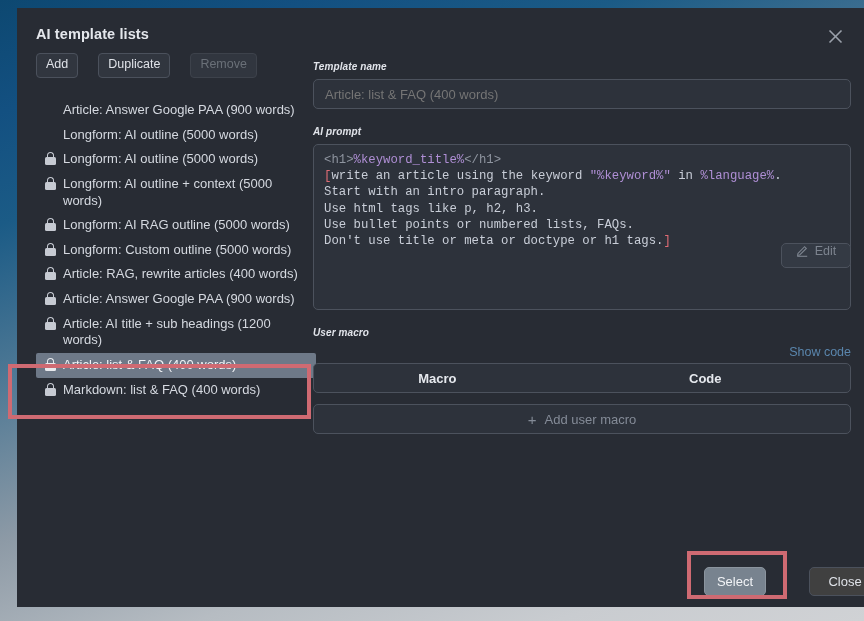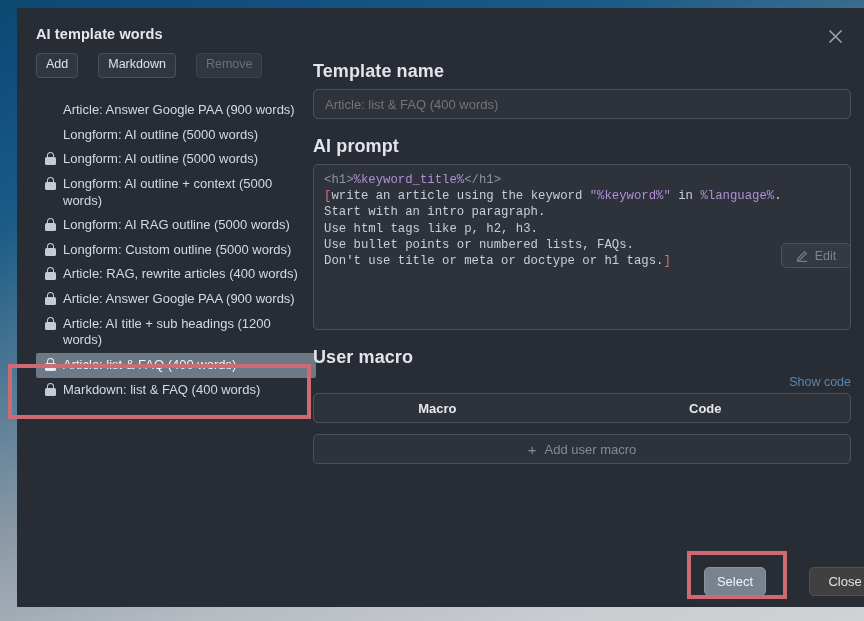--- a/index.html
+++ b/index.html
@@ -114,25 +114,26 @@
   .tpl-item.selected .lock .body { background: #e8eaee; }
   .tpl-item .nolock { flex: 0 0 auto; width: 11px; }
 
   
   .right-col {
     position: absolute;
     left: 296px; top: 53px;
     width: 538px;
   }
   .field-label {
-    font-size: 18px;
+    font-size: 10px;
     font-weight: bold;
     color: #e1e4ea;
     margin-bottom: 7px;
     letter-spacing: .1px;
+    font-style: italic;
   }
   .text-input {
     width: 538px; height: 30px;
     background: #2d323b;
     border: 1px solid #4c525d;
     border-radius: 5px;
     color: #868d99;
     font-size: 13px;
     padding: 0 11px;
     font-family: "Liberation Sans", sans-serif;
@@ -199,21 +200,21 @@
   }
   .plus { font-size: 15px; line-height: 1; color: #848b97; }
 
   .edit-btn {
     position: absolute;
     right: 0; top: 182px;
     width: 70px; height: 25px;
     background: #343a44;
     border: 1px solid #4c525d;
     border-radius: 5px;
-    display: flex; align-items: center; justify-content: center;
+    display: flex; align-items: flex-start; justify-content: center;
     gap: 6px;
     color: #7d848f;
     font-size: 12.5px;
     cursor: pointer;
   }
   .edit-btn svg { display:block; }
 
   
   .footer-btn {
     position: absolute;
@@ -247,33 +248,33 @@
     z-index: 40;
   }
   #anno-list { left: 8px; top: 364px; width: 303px; height: 55px; }
   #anno-select { left: 687px; top: 551px; width: 100px; height: 48px; }
 </style>
 </head>
 <body>
 
 <div id="dialog">
 
-  <div class="dlg-title">AI template words</div>
+  <div class="dlg-title">AI template lists</div>
 
   <div class="close-x">
     <svg width="15" height="15" viewBox="0 0 15 15" aria-hidden="true">
       <line x1="1.5" y1="1.5" x2="13.5" y2="13.5" stroke="#9aa1ab" stroke-width="1.6"></line>
       <line x1="13.5" y1="1.5" x2="1.5" y2="13.5" stroke="#9aa1ab" stroke-width="1.6"></line>
     </svg>
   </div>
 
   <div class="left-col">
     <div class="btn-row">
       <button class="sm-btn">Add</button>
-      <button class="sm-btn">Markdown</button>
+      <button class="sm-btn">Duplicate</button>
       <button class="sm-btn disabled">Remove</button>
     </div>
 
     <div class="tpl-list" id="tpl-list">
         <div class="tpl-item">
           <span class="nolock"></span>
           <span>Article: Answer Google PAA (900 words)</span>
         </div>
         <div class="tpl-item">
           <span class="nolock"></span>

